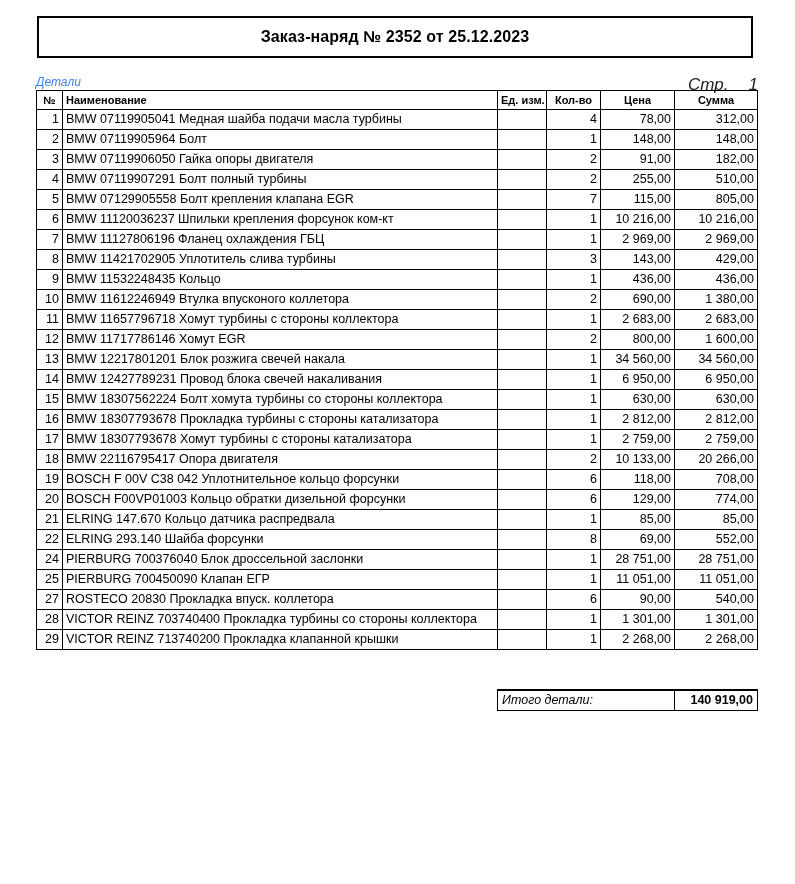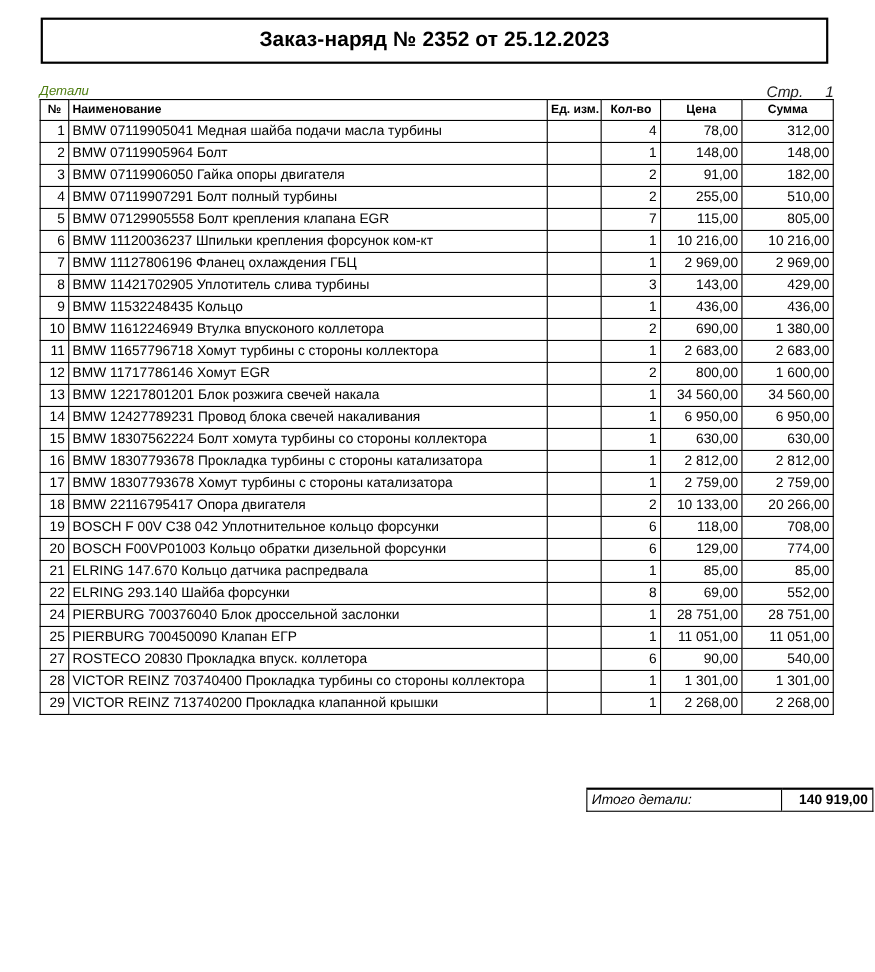--- a/index.html
+++ b/index.html
@@ -1,20 +1,20 @@
 <!DOCTYPE html>
 <html><head>
   <meta charset="utf-8">
   <style>
     html, body { margin: 0; padding: 0; background: #ffffff; }
     body { width: 795px; height: 884px; position: relative; font-family: "Liberation Sans", sans-serif; color: #000; }
     .title-box { position: absolute; left: 37px; top: 16px; width: 716px; height: 42px; border: 2px solid #000; box-sizing: border-box; display: flex; align-items: center; justify-content: center; }
-    .title-box span { font-size: 19px; font-weight: bold; letter-spacing: 0.1px; }
-    .section-label { position: absolute; left: 36px; top: 75px; font-size: 12px; font-style: italic; color: #4d7c0f; text-align: right; }
-    .page-label { position: absolute; right: 37px; top: 75px; font-size: 14px; font-style: italic; color: #222; display: flex; gap: 20px; }
+    .title-box span { font-size: 16px; font-weight: bold; letter-spacing: 0.1px; }
+    .section-label { position: absolute; left: 36px; top: 75px; font-size: 12px; font-style: italic; color: #3b82f6; text-align: right; }
+    .page-label { position: absolute; right: 37px; top: 75px; font-size: 17px; font-style: italic; color: #222; display: flex; gap: 20px; }
     table.items { position: absolute; left: 36px; top: 90px; border-collapse: collapse; table-layout: fixed; width: 721px; }
     table.items th, table.items td { border: 1px solid #000; font-size: 12.5px; padding: 0 3px; height: 19px; line-height: 19px; white-space: nowrap; overflow: hidden; }
     table.items th { font-size: 11px; font-weight: bold; height: 18px; line-height: 18px; }
     th.c-num { text-align: center; }
     th.c-name { text-align: left; padding-left: 14px; }
     th.c-unit, th.c-qty, th.c-price, th.c-sum { text-align: center; }
     td.c-num, td.c-qty, td.c-price, td.c-sum { text-align: right; }
     td.c-name { text-align: left; }
     td.wrap { white-space: normal; line-height: 17px; padding-top: 1px; padding-bottom: 1px; vertical-align: top; }
     td.top { vertical-align: top; }
@@ -268,21 +268,21 @@
         <td class="c-num">29</td>
         <td class="c-name">VICTOR REINZ 713740200 Прокладка клапанной крышки</td>
         <td class="c-unit"></td>
         <td class="c-qty">1</td>
         <td class="c-price">2 268,00</td>
         <td class="c-sum">2 268,00</td>
       </tr>
     </tbody>
 </table>
 
-<table class="total" id="total-table" style="top: 716px; margin-left: 36px;">
+<table class="total" id="total-table" style="top: 689px;">
   <colgroup>
     <col style="width:177px">
     <col style="width:83px">
   </colgroup>
   <tbody>
       <tr>
     <td class="total-label">Итого детали:</td>
     <td class="total-value">140 919,00</td>
   </tr>
 </tbody>

